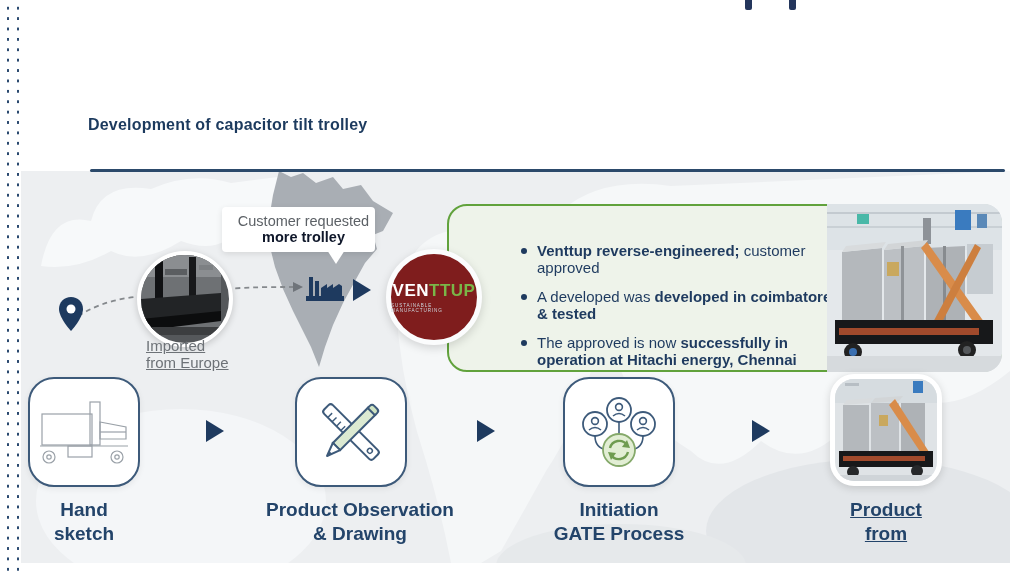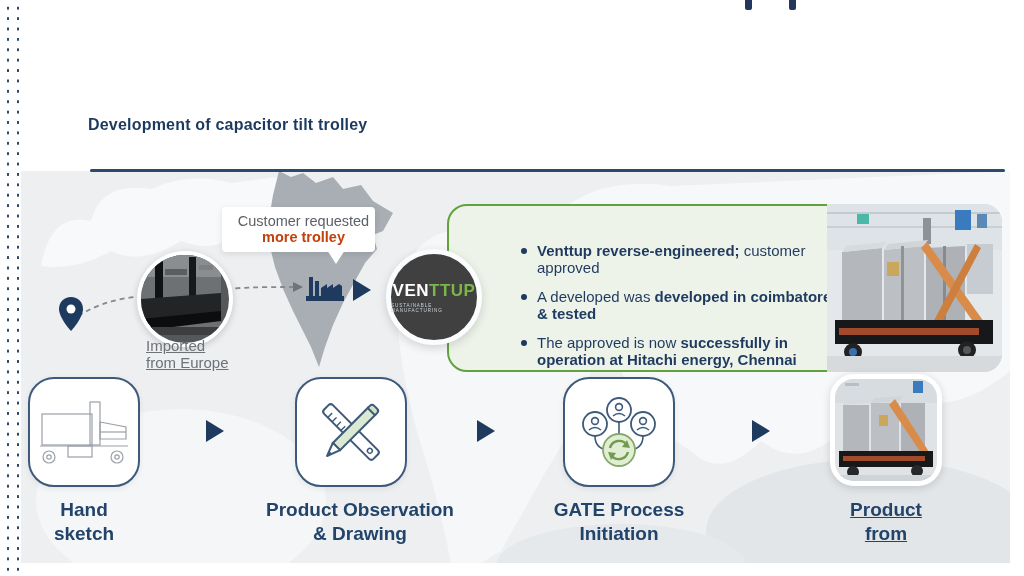--- a/index.html
+++ b/index.html
@@ -29,31 +29,31 @@
     position:absolute;left:137px;top:251px;width:88px;height:88px;border-radius:50%;
     border:4px solid #ffffff;overflow:hidden;box-shadow:0 2px 7px rgba(0,0,0,.18);background:#55585b;
   }
   .imported-label{position:absolute;left:146px;top:337px;font-size:15px;line-height:1.15;color:#6d7277;text-decoration:underline;}
   
   .bubble{
     position:absolute;left:222px;top:207px;width:153px;height:45px;background:#ffffff;border-radius:4px;
     box-shadow:0 2px 6px rgba(0,0,0,.10);padding:6px 0 0 10px;box-sizing:border-box;text-align:center;
   }
   .bubble .l1{display:block;font-size:14.5px;color:#5c6166;}
-  .bubble .l2{display:block;font-size:14.5px;font-weight:700;color:#c2410c;}
+  .bubble .l2{display:block;font-size:14.5px;font-weight:700;color:#0f172a;}
   .bubble-tail{
     position:absolute;left:327px;top:250px;width:0;height:0;
     border-left:9px solid transparent;border-right:9px solid transparent;border-top:14px solid #ffffff;
   }
   .factory{position:absolute;left:306px;top:274px;}
   .arrow{position:absolute;}
   
   .venttup{
     position:absolute;left:386px;top:249px;width:96px;height:96px;border-radius:50%;
-    background:#404040;border:5px solid #fbfcfd;box-sizing:border-box;box-shadow:0 3px 10px rgba(0,0,0,.15);
+    background:#7f1d1d;border:5px solid #fbfcfd;box-sizing:border-box;box-shadow:0 3px 10px rgba(0,0,0,.15);
     display:flex;flex-direction:column;align-items:center;justify-content:center;z-index:5;
   }
   .venttup .word{font-size:17px;font-weight:700;letter-spacing:.5px;line-height:1;}
   .venttup .p1{color:#ffffff;}
   .venttup .p2{color:#7ab648;}
   .venttup .p3{color:#7ab648;}
   .venttup .sub{font-size:4.6px;letter-spacing:.9px;color:#cdd4db;margin-top:4px;}
   
   .green-box{
     position:absolute;left:447px;top:204px;width:555px;height:168px;box-sizing:border-box;
@@ -292,21 +292,21 @@
 
   <div class="step-label" style="left:-46px;">
     <span>Hand</span>
       <span>sketch</span>
   </div>
   <div class="step-label" style="left:230px;">
     <span>Product Observation</span>
       <span>&amp; Drawing</span>
   </div>
   <div class="step-label" style="left:489px;">
-    <span>GATE Process</span>
-      <span>Initiation</span>
+    <span>Initiation</span>
+      <span>GATE Process</span>
   </div>
   <div class="step-label" style="left:756px;text-decoration:underline;">
     <span>Product</span>
       <span>from</span>
   </div>
 
 </div>
 
 </body></html>

